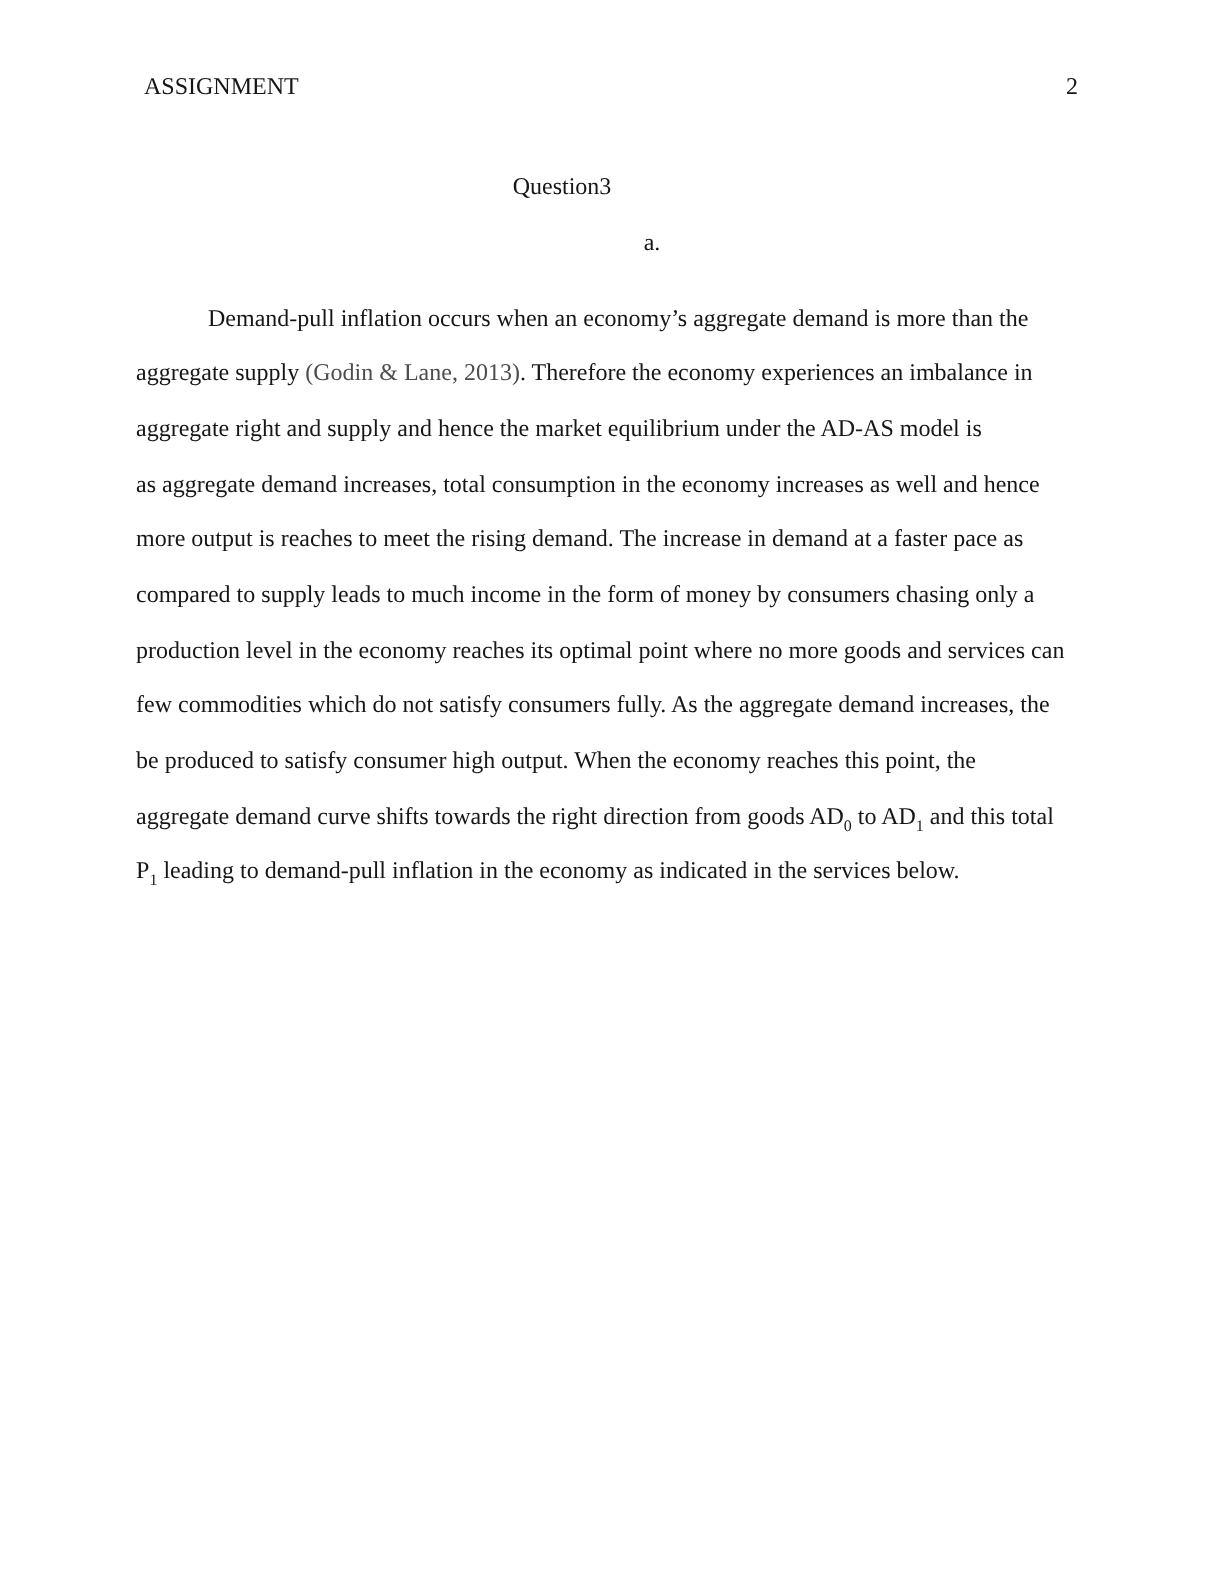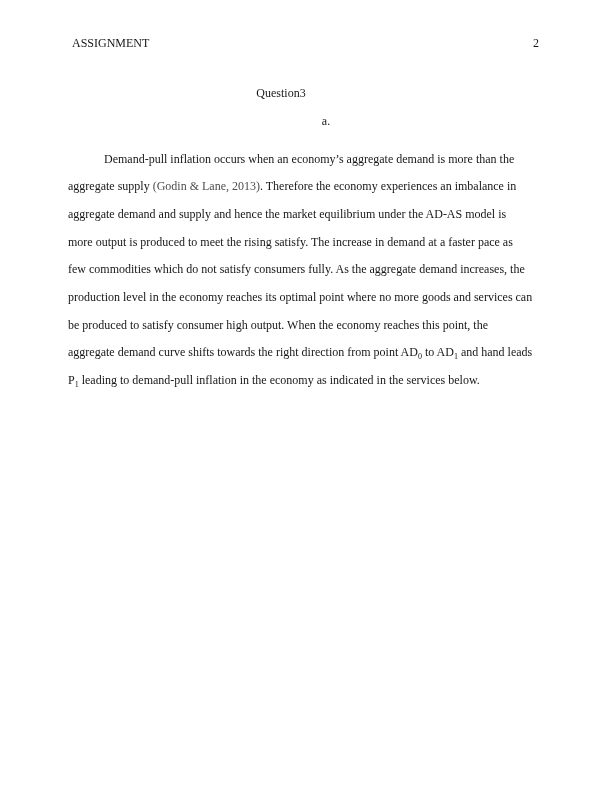--- a/index.html
+++ b/index.html
@@ -63,22 +63,24 @@
     <span>2</span>
   </div>
 
   <div class="title">Question3</div>
 
   <div class="sublabel">a.</div>
 
   <div class="paragraph">
     <div class="line indent"><span>Demand-pull inflation occurs when an economy’s aggregate demand is more than the</span></div>
     <div class="line"><span>aggregate supply </span><span class="citation">(Godin &amp; Lane, 2013)</span><span>. Therefore the economy experiences an imbalance in</span></div>
-    <div class="line"><span>aggregate demand and supply and hence the market equilibrium under the AD-AS model is</span></div>
-    <div class="line"><span>more output is produced to meet the rising satisfy. The increase in demand at a faster pace as</span></div>
+    <div class="line"><span>aggregate right and supply and hence the market equilibrium under the AD-AS model is</span></div>
+    <div class="line"><span>as aggregate demand increases, total consumption in the economy increases as well and hence</span></div>
+    <div class="line"><span>more output is reaches to meet the rising demand. The increase in demand at a faster pace as</span></div>
+    <div class="line"><span>compared to supply leads to much income in the form of money by consumers chasing only a</span></div>
+    <div class="line"><span>production level in the economy reaches its optimal point where no more goods and services can</span></div>
     <div class="line"><span>few commodities which do not satisfy consumers fully. As the aggregate demand increases, the</span></div>
-    <div class="line"><span>production level in the economy reaches its optimal point where no more goods and services can</span></div>
     <div class="line"><span>be produced to satisfy consumer high output. When the economy reaches this point, the</span></div>
-    <div class="line"><span>aggregate demand curve shifts towards the right direction from point AD</span><sub>0</sub><span> to AD</span><sub>1</sub><span> and hand leads</span></div>
+    <div class="line"><span>aggregate demand curve shifts towards the right direction from goods AD</span><sub>0</sub><span> to AD</span><sub>1</sub><span> and this total</span></div>
     <div class="line"><span>P</span><sub>1</sub><span> leading to demand-pull inflation in the economy as indicated in the services below.</span></div>
   </div>
 
 </div>
 
 </body></html>

